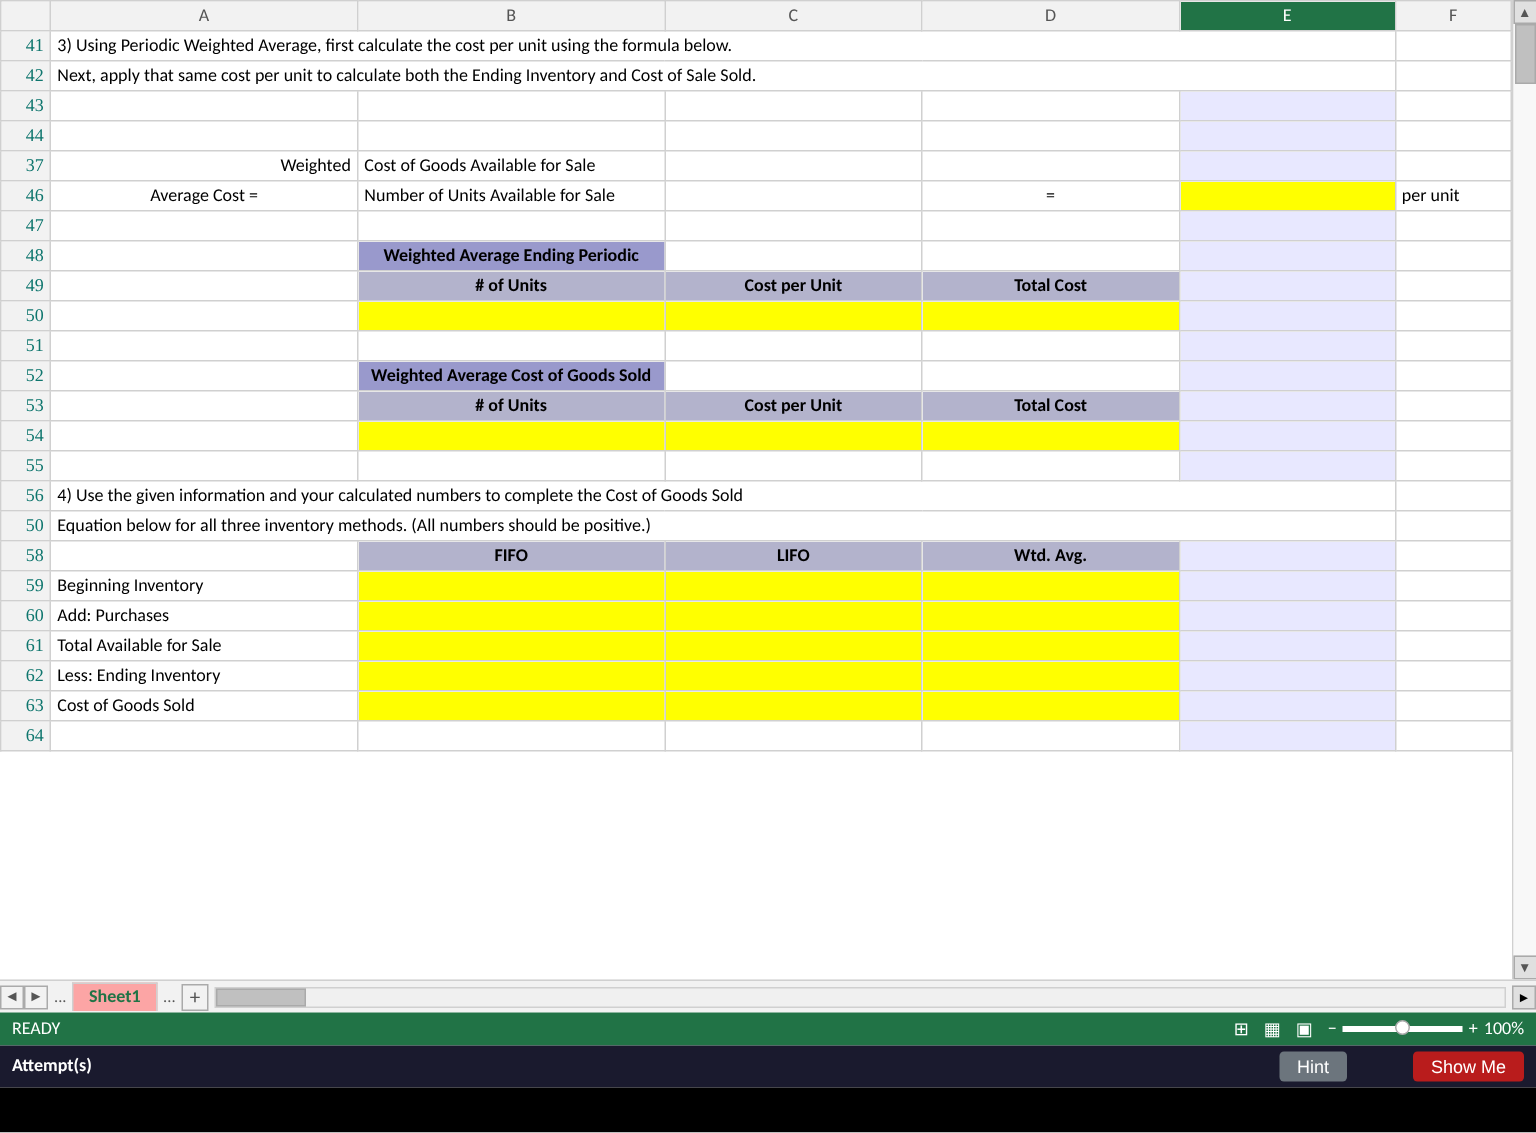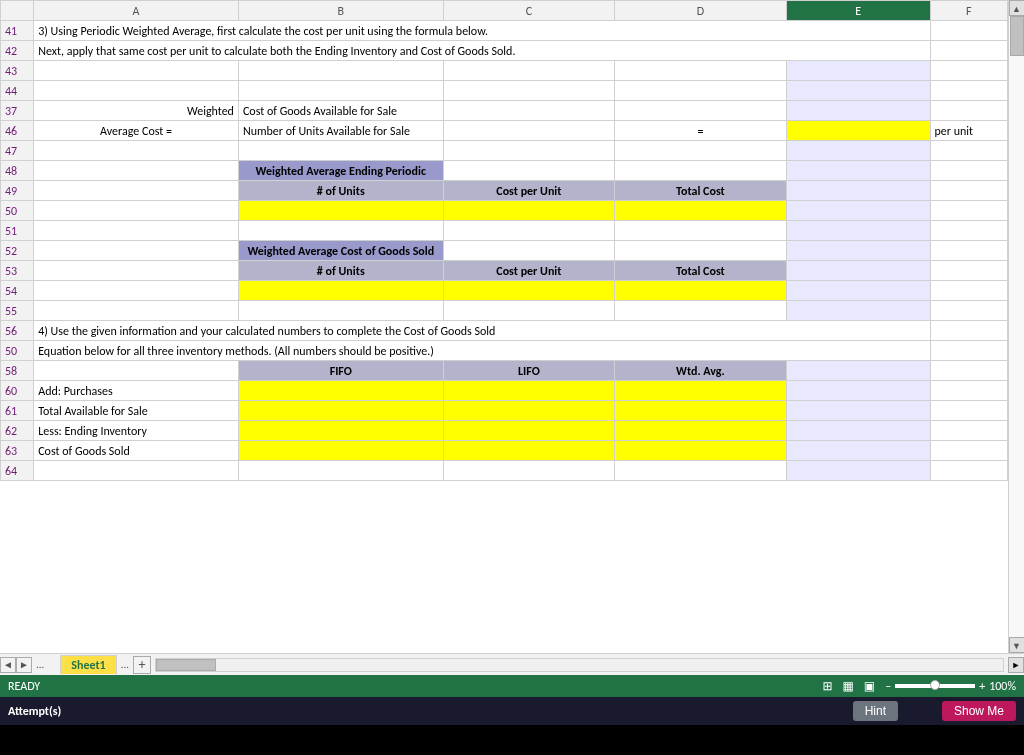--- a/index.html
+++ b/index.html
@@ -18,23 +18,25 @@
       overflow: hidden;
       height: 20px;
       font-size: 12px;
       vertical-align: middle;
     }
 
     
     .row-num {
       width: 30px;
       background: #f2f2f2;
-      color: #701a75;
+      text-align: right;
+      color: #0f766e;
       font-size: 11px;
       border: 1px solid #d0d0d0;
+      font-family: Liberation Serif, serif;
     }
 
     
     .col-header {
       background: #f2f2f2;
       text-align: center;
       font-weight: normal;
       color: #555;
       font-size: 11px;
       height: 20px;
@@ -119,46 +121,45 @@
       text-align: center;
     }
 
     .hint-btn {
       background: #6c757d;
       color: #fff;
       margin-left: auto;
     }
 
     .show-me-btn {
-      background: #be185d;
+      background: #b91c1c;
       color: #fff;
       margin-left: 36px;
     }
 
     .tab-nav-btn {
       width: 16px;
       height: 16px;
       background: none;
       border: 1px solid #aaa;
       font-size: 10px;
       cursor: pointer;
       display: flex; align-items: center; justify-content: center;
       color: #555;
     }
 
     .tab-item {
       padding: 2px 10px;
-      background: #fde047;
+      background: #fca5a5;
       border: 1px solid #d0d0d0;
       border-bottom: none;
       font-size: 12px;
       cursor: pointer;
       font-weight: bold;
       color: #217346;
-      margin-left: 12px;
     }
 
     .tab-dots { font-size: 11px; color: #555; }
     .tab-add { font-size: 14px; color: #555; border: 1px solid #aaa; width: 18px; height: 18px; display: flex; align-items: center; justify-content: center; cursor: pointer; }
 
     .black-bar {
       height: 30px;
       background: #000;
     }
 
@@ -237,21 +238,21 @@
       </thead>
       <tbody id="sheet-body">
 
       <tr>
             <td class="row-num">41</td>
             <td colspan="5">3) Using Periodic Weighted Average, first calculate the cost per unit using the formula below.</td>
             <td></td>
           </tr>
           <tr>
             <td class="row-num">42</td>
-            <td colspan="5">Next, apply that same cost per unit to calculate both the Ending Inventory and Cost of Goods Sold.</td>
+            <td colspan="5">Next, apply that same cost per unit to calculate both the Ending Inventory and Cost of Sale Sold.</td>
             <td></td>
           </tr>
           <tr>
             <td class="row-num">43</td>
             <td></td>
             <td></td>
             <td></td>
             <td></td>
             <td style="background-color: rgb(232, 232, 255);"></td>
             <td></td>
@@ -373,20 +374,29 @@
             <td class="row-num">50</td>
             <td colspan="5">Equation below for all three inventory methods. (All numbers should be positive.)</td>
             <td></td>
           </tr>
           <tr>
             <td class="row-num">58</td>
             <td></td>
             <td class="blue-subheader center">FIFO</td>
             <td class="blue-subheader center">LIFO</td>
             <td class="blue-subheader center">Wtd. Avg.</td>
+            <td style="background-color: rgb(232, 232, 255);"></td>
+            <td></td>
+          </tr>
+          <tr>
+            <td class="row-num">59</td>
+            <td>Beginning Inventory</td>
+            <td class="yellow"></td>
+            <td class="yellow"></td>
+            <td class="yellow"></td>
             <td style="background-color: rgb(232, 232, 255);"></td>
             <td></td>
           </tr>
           <tr>
             <td class="row-num">60</td>
             <td>Add: Purchases</td>
             <td class="yellow"></td>
             <td class="yellow"></td>
             <td class="yellow"></td>
             <td style="background-color: rgb(232, 232, 255);"></td>

